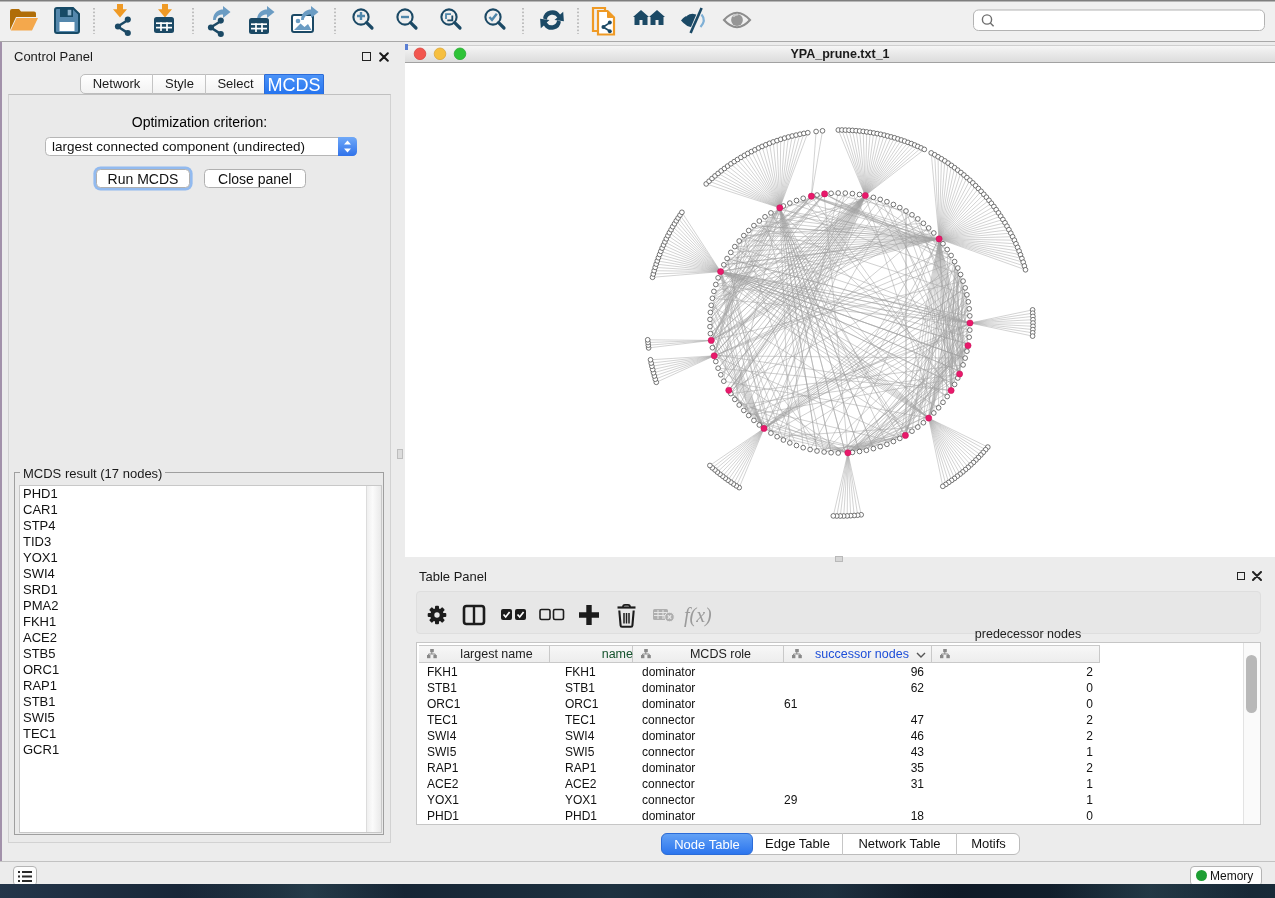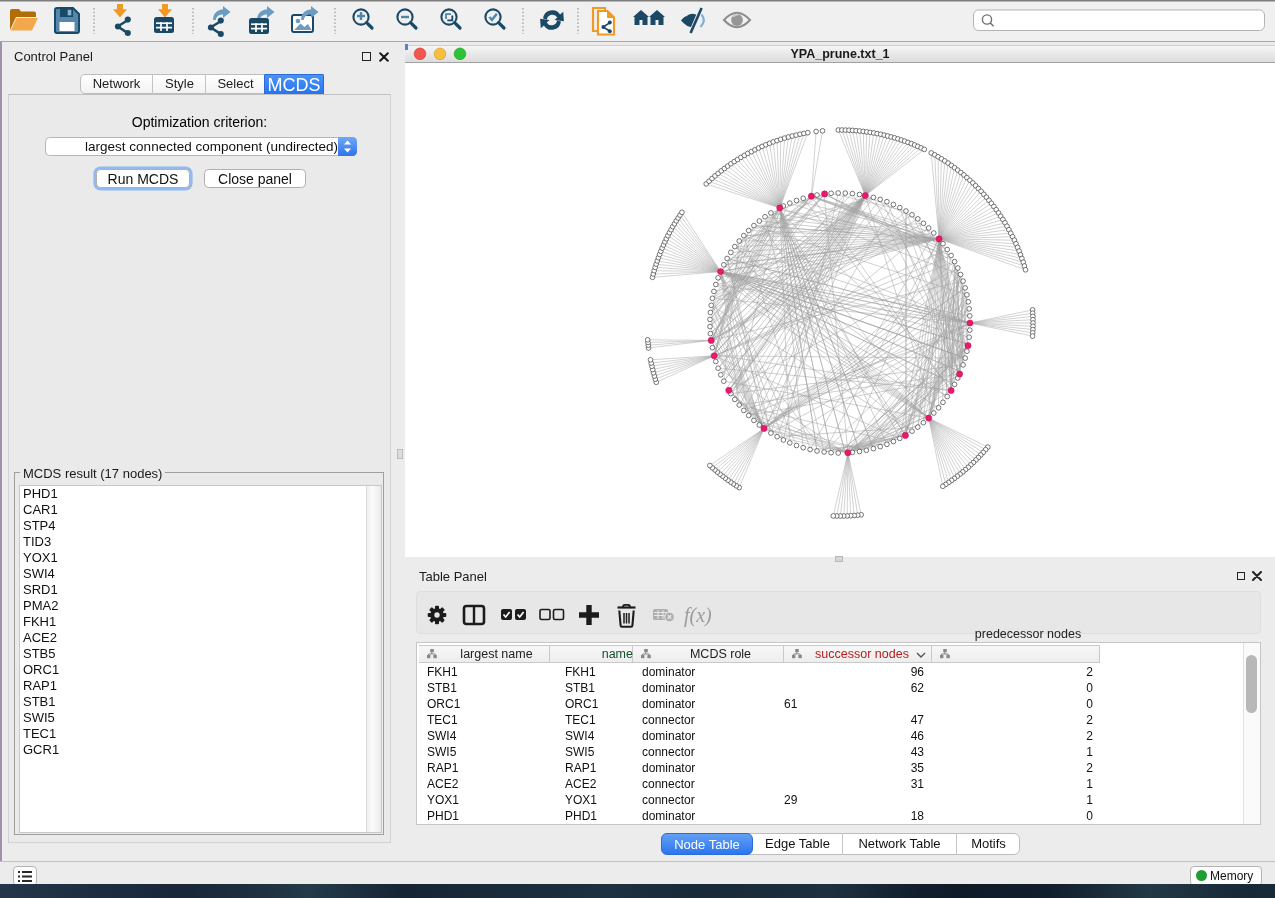--- a/index.html
+++ b/index.html
@@ -159,21 +159,21 @@
 <div class="abs" style="left:80px;top:74px;width:73px;height:20px;line-height:20px;text-align:center;font-size:13px;color:#1a1a1a">Network</div>
 <div class="abs" style="left:153px;top:74px;width:53px;height:20px;line-height:20px;text-align:center;font-size:13px;color:#1a1a1a">Style</div>
 <div class="abs" style="left:206px;top:74px;width:59px;height:20px;line-height:20px;text-align:center;font-size:13px;color:#1a1a1a">Select</div>
 <div class="abs" style="left:264px;top:73.5px;width:60px;height:21px;line-height:21px;text-align:center;font-size:18px;color:#ffffff;background:linear-gradient(#4c93f7,#2574ef);border:1px solid #2c6cd8;border-radius:1px">MCDS</div>
 
 <div class="abs" style="left:8px;top:94px;width:383px;height:749px;background:#eaeaea;border:1px solid #d2d2d2;border-top-color:#c0c0c0"></div>
 
 <div class="abs" style="left:8px;top:114px;width:383px;text-align:center;font-size:14px;color:#000000">Optimization criterion:</div>
 
 <div class="abs" style="left:45px;top:137px;width:312px;height:19px;background:#ffffff;border:1px solid #b6b6b6;border-radius:4.5px"></div>
-<div class="abs" style="left:52px;top:137px;width:286px;height:19px;line-height:19px;text-align:right;font-size:13.5px;color:#111">largest connected component (undirected)</div>
+<div class="abs" style="left:52px;top:137px;width:286px;height:19px;line-height:19px;text-align:left;font-size:13.5px;color:#111">largest connected component (undirected)</div>
 <div class="abs" style="left:338px;top:137px;width:19px;height:19px;background:linear-gradient(#70a9f8,#3072ea);border-radius:0 4.5px 4.5px 0"></div>
 <svg class="abs" style="left:338px;top:137px" width="19" height="19" viewBox="0 0 19 19">
     <path d="M6 7.6 L9.5 3.6 L13 7.6 Z M6 11.4 L9.5 15.4 L13 11.4 Z" fill="#fff"></path>
   </svg>
 
 <div class="abs" style="left:96px;top:169px;width:94px;height:19px;background:#ffffff;border:1px solid #b0b0b0;border-radius:4.5px;box-shadow:0 0 0 2.6px rgba(116,169,240,.75);line-height:18px;text-align:center;font-size:14px;color:#111">Run MCDS</div>
 <div class="abs" style="left:204px;top:169px;width:102px;height:19px;background:#ffffff;border:1px solid #b0b0b0;border-radius:4.5px;line-height:18px;text-align:center;font-size:14px;color:#111">Close panel</div>
 
 <div class="abs" style="left:14px;top:472px;width:370px;height:363px;border:1px solid #9f9f9f"></div>
 <div class="abs" style="left:20px;top:466px;background:#eaeaea;padding:0 3px;font-size:13px;color:#1a1a1a">MCDS result (17 nodes)</div>
@@ -1094,21 +1094,21 @@
 <div class="abs" style="left:657px;top:647px;width:127px;text-align:center;font-size:12.5px;color:#222">MCDS role</div>
 <svg class="abs" style="left:641px;top:649px" width="10" height="10" viewBox="0 0 10 10">
     <g fill="#888">
       <rect x="3.2" y="0" width="3.6" height="3.2"></rect>
       <rect x="0" y="6" width="3.4" height="3.2"></rect>
       <rect x="6.4" y="6" width="3.4" height="3.2"></rect>
       <path d="M4.8 3 V5 M1.6 6 V5 H8.2 V6" stroke="#888" stroke-width="1" fill="none"></path>
     </g>
   </svg>
 <div class="abs" style="left:784px;top:645px;width:148px;height:18px;background:linear-gradient(#f7f7f7,#ededed);border:1px solid #c9c9c9;border-left:none"></div>
-<div class="abs" style="left:808px;top:647px;width:108px;text-align:center;font-size:12.5px;color:#b91c1c">successor nodes</div>
+<div class="abs" style="left:808px;top:647px;width:108px;text-align:center;font-size:12.5px;color:#1d4ed8">successor nodes</div>
 <svg class="abs" style="left:792px;top:649px" width="10" height="10" viewBox="0 0 10 10">
     <g fill="#888">
       <rect x="3.2" y="0" width="3.6" height="3.2"></rect>
       <rect x="0" y="6" width="3.4" height="3.2"></rect>
       <rect x="6.4" y="6" width="3.4" height="3.2"></rect>
       <path d="M4.8 3 V5 M1.6 6 V5 H8.2 V6" stroke="#888" stroke-width="1" fill="none"></path>
     </g>
   </svg>
 <svg class="abs" style="left:916px;top:652px" width="10" height="6" viewBox="0 0 10 6">
     <path d="M1 1 L5 5 L9 1" fill="none" stroke="#555" stroke-width="1.4"></path>

